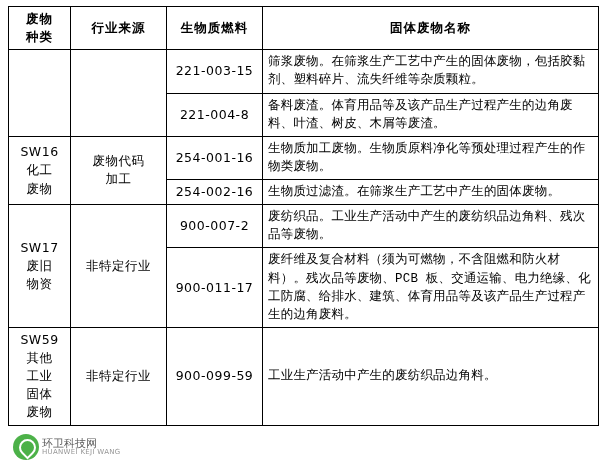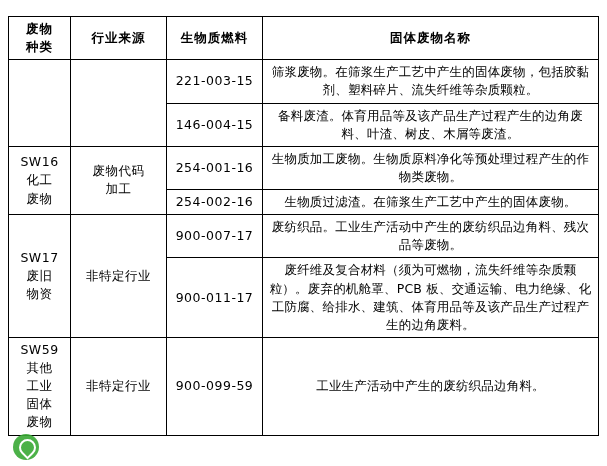--- a/index.html
+++ b/index.html
@@ -11,21 +11,21 @@
     width: 607px;
     height: 466px;
     font-family: "DejaVu Sans", "Liberation Sans", sans-serif;
     color: #000000;
     position: relative;
     overflow: hidden;
   }
   .sheet {
     position: absolute;
     left: 8px;
-    top: 16px;
+    top: 6px;
     width: 591px;
   }
   table.waste-table {
     border-collapse: collapse;
     width: 591px;
     table-layout: fixed;
   }
   table.waste-table td, table.waste-table th {
     border: 1px solid #000000;
     padding: 3px 5px;
@@ -46,22 +46,23 @@
   .col-name { width: auto; }
 
   td.kind, td.source, td.code {
     text-align: center;
     letter-spacing: 0.5px;
   }
   td.kind {
     line-height: 1.5;
   }
   td.name {
-    text-align: center;
+    text-align: left;
     letter-spacing: 0.2px;
+    font-family: Liberation Mono, monospace;
   }
   .hdr-kind span { display: block; }
   .watermark {
     position: absolute;
     left: 13px;
     bottom: 4px;
     width: 86px;
     height: 30px;
     display: flex;
     align-items: center;
@@ -123,48 +124,52 @@
       </tr>
     </thead>
     <tbody>
       <tr>
         <td class="kind" rowspan="2"></td>
         <td class="source" rowspan="2"></td>
         <td class="code">221-003-15</td>
         <td class="name">筛浆废物。在筛浆生产工艺中产生的固体废物，包括胶黏剂、塑料碎片、流失纤维等杂质颗粒。</td>
       </tr>
       <tr>
-        <td class="code">146-004-15</td>
+        <td class="code">221-004-8</td>
         <td class="name">备料废渣。体育用品等及该产品生产过程产生的边角废料、叶渣、树皮、木屑等废渣。</td>
       </tr>
       <tr>
         <td class="kind" rowspan="2"><span>SW16</span><br><span>化工</span><br><span>废物</span></td>
         <td class="source" rowspan="2"><span>废物代码</span><br><span>加工</span></td>
         <td class="code">254-001-16</td>
         <td class="name">生物质加工废物。生物质原料净化等预处理过程产生的作物类废物。</td>
       </tr>
       <tr>
         <td class="code">254-002-16</td>
         <td class="name">生物质过滤渣。在筛浆生产工艺中产生的固体废物。</td>
       </tr>
       <tr>
         <td class="kind" rowspan="2"><span>SW17</span><br><span>废旧</span><br><span>物资</span></td>
         <td class="source" rowspan="2">非特定行业</td>
-        <td class="code">900-007-17</td>
+        <td class="code">900-007-2</td>
         <td class="name">废纺织品。工业生产活动中产生的废纺织品边角料、残次品等废物。</td>
       </tr>
       <tr>
         <td class="code">900-011-17</td>
-        <td class="name">废纤维及复合材料（须为可燃物，流失纤维等杂质颗粒）。废弃的机舱罩、PCB 板、交通运输、电力绝缘、化工防腐、给排水、建筑、体育用品等及该产品生产过程产生的边角废料。</td>
+        <td class="name">废纤维及复合材料（须为可燃物，不含阻燃和防火材料）。残次品等废物、PCB 板、交通运输、电力绝缘、化工防腐、给排水、建筑、体育用品等及该产品生产过程产生的边角废料。</td>
       </tr>
       <tr>
         <td class="kind"><span>SW59</span><br><span>其他</span><br><span>工业</span><br><span>固体</span><br><span>废物</span></td>
         <td class="source">非特定行业</td>
         <td class="code">900-099-59</td>
         <td class="name">工业生产活动中产生的废纺织品边角料。</td>
       </tr>
     </tbody>
   </table>
 </div>
 
 <div class="watermark">
   <div class="wm-logo"></div>
+  <div class="wm-text">
+    <span>环卫科技网</span>
+    <span class="wm-sub">HUANWEI  KEJI  WANG</span>
+  </div>
 </div>
 
 </body></html>

